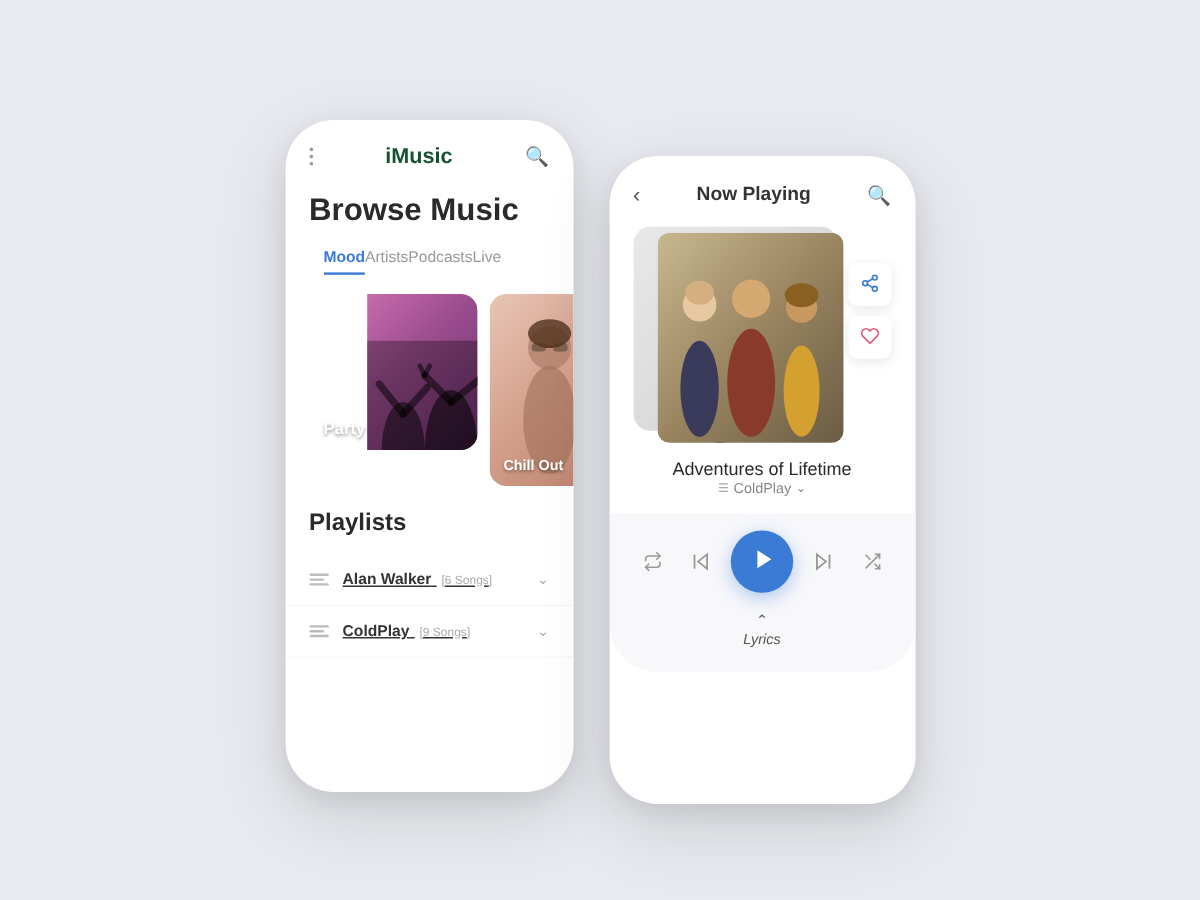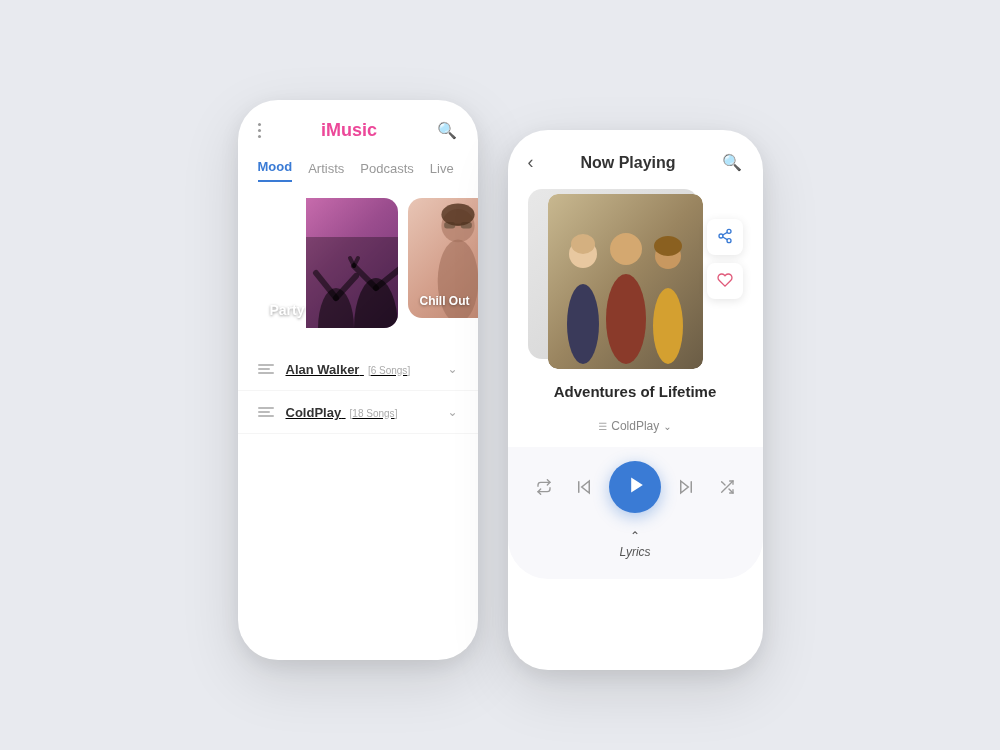--- a/index.html
+++ b/index.html
@@ -55,42 +55,40 @@
     .phone-left .header .menu-icon span {
       width: 3px;
       height: 3px;
       background: #999;
       border-radius: 50%;
     }
 
     .phone-left .header .app-title {
       font-size: 18px;
       font-weight: 600;
-      color: #ec4899;
+      color: #14532d;
     }
 
     .phone-left .header .search-icon {
       font-size: 16px;
       color: #555;
     }
 
     .browse-title {
       font-size: 26px;
       font-weight: 700;
       color: #2a2a2a;
       padding: 0 20px;
       margin-bottom: 16px;
     }
 
     .tabs {
       display: flex;
-      padding: 0 20px;
-      gap: 16px;
+      padding: 0 32px;
       margin-bottom: 16px;
-      align-items: flex-end;
     }
 
     .tab {
       font-size: 13px;
       color: #999;
       cursor: pointer;
       padding-bottom: 6px;
     }
 
     .tab.active {
@@ -115,21 +113,21 @@
     }
 
     .mood-card-1 {
       width: 140px;
       height: 130px;
       padding-left: 48px;
     }
 
     .mood-card-2 {
       width: 100px;
-      height: 120px;
+      height: 160px;
     }
 
     .mood-card-bg-1 {
       width: 100%;
       height: 100%;
       background: linear-gradient(135deg, #c76bac 0%, #9b4d8e 40%, #6b3070 100%);
       position: relative;
     }
 
     
@@ -322,23 +320,23 @@
     .action-btn .heart-icon { color: #e05a7a; font-size: 14px; }
 
     .track-info {
       text-align: center;
       margin-bottom: 14px;
       padding: 0 20px;
     }
 
     .track-name {
       font-size: 15px;
-      font-weight: 700;
+      font-weight: 400;
       color: #2a2a2a;
-      margin-bottom: 19px;
+      margin-bottom: 0;
     }
 
     .track-artist {
       font-size: 12px;
       color: #888;
       display: flex;
       align-items: center;
       justify-content: center;
       gap: 4px;
     }
@@ -459,20 +457,21 @@
     <div class="header">
       <div class="menu-icon">
         <span></span>
           <span></span>
           <span></span>
       </div>
       <span class="app-title">iMusic</span>
       <span class="search-icon">🔍</span>
     </div>
 
+    <div class="browse-title">Browse Music</div>
 
     <div class="tabs">
       <span class="tab active">Mood</span>
       <span class="tab">Artists</span>
       <span class="tab">Podcasts</span>
       <span class="tab">Live</span>
     </div>
 
     <div class="mood-cards">
       <div class="mood-card mood-card-1">
@@ -506,20 +505,21 @@
 
             <ellipse cx="50" cy="90" rx="22" ry="45" fill="rgba(160,110,90,0.6)"></ellipse>
 
             <ellipse cx="50" cy="18" rx="18" ry="12" fill="rgba(80,50,30,0.8)"></ellipse>
           </svg>
         </div>
         <span class="mood-label" style="font-size:12px;">Chill Out</span>
       </div>
     </div>
 
+    <div class="playlists-title">Playlists</div>
 
     <div class="playlist-item">
       <div class="playlist-lines">
         <span class="line1"></span>
         <span class="line2"></span>
         <span class="line3"></span>
       </div>
       <div class="playlist-info">
         <span class="playlist-name">Alan Walker</span>
         <span class="playlist-count">[<span>6 Songs</span>]</span>
@@ -528,21 +528,21 @@
     </div>
 
     <div class="playlist-item">
       <div class="playlist-lines">
         <span class="line1"></span>
         <span class="line2"></span>
         <span class="line3"></span>
       </div>
       <div class="playlist-info">
         <span class="playlist-name">ColdPlay</span>
-        <span class="playlist-count">[<span>18 Songs</span>]</span>
+        <span class="playlist-count">[<span>9 Songs</span>]</span>
       </div>
       <span class="chevron-down">⌄</span>
     </div>
   </div>
 
   <div class="phone phone-right">
 
     <div class="now-playing-header">
       <span class="back-arrow">‹</span>
       <span class="now-playing-title">Now Playing</span>

